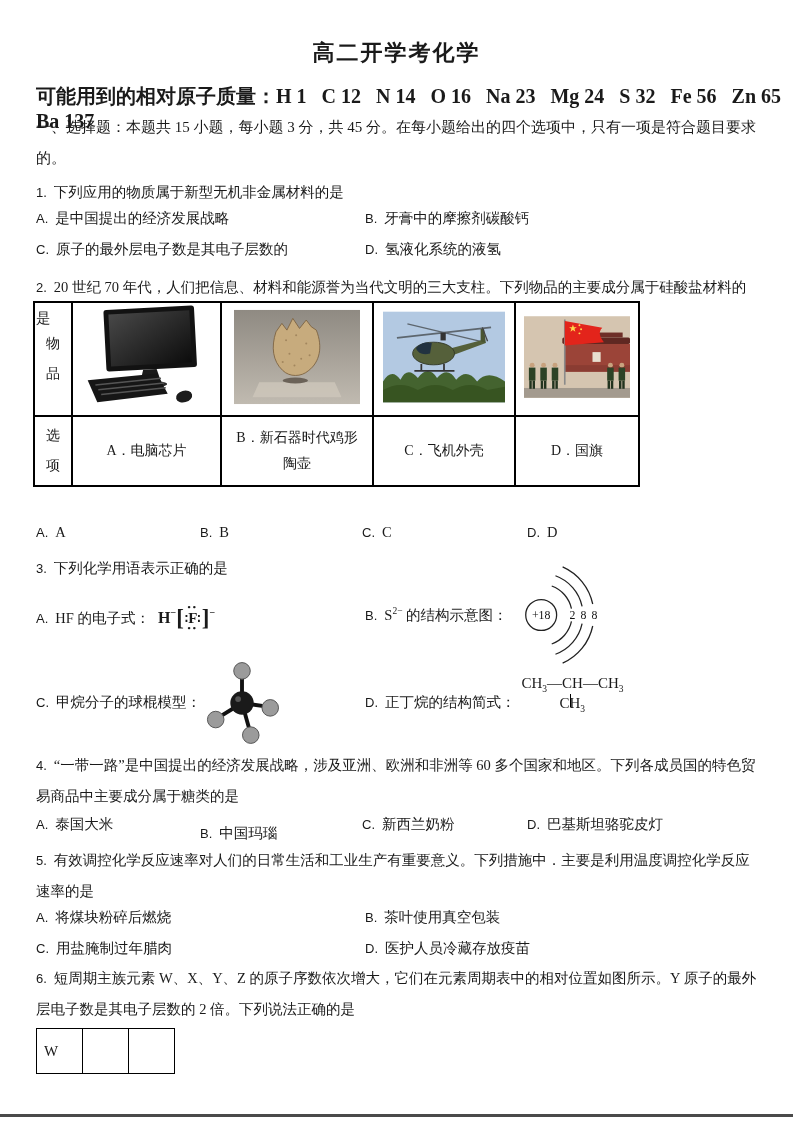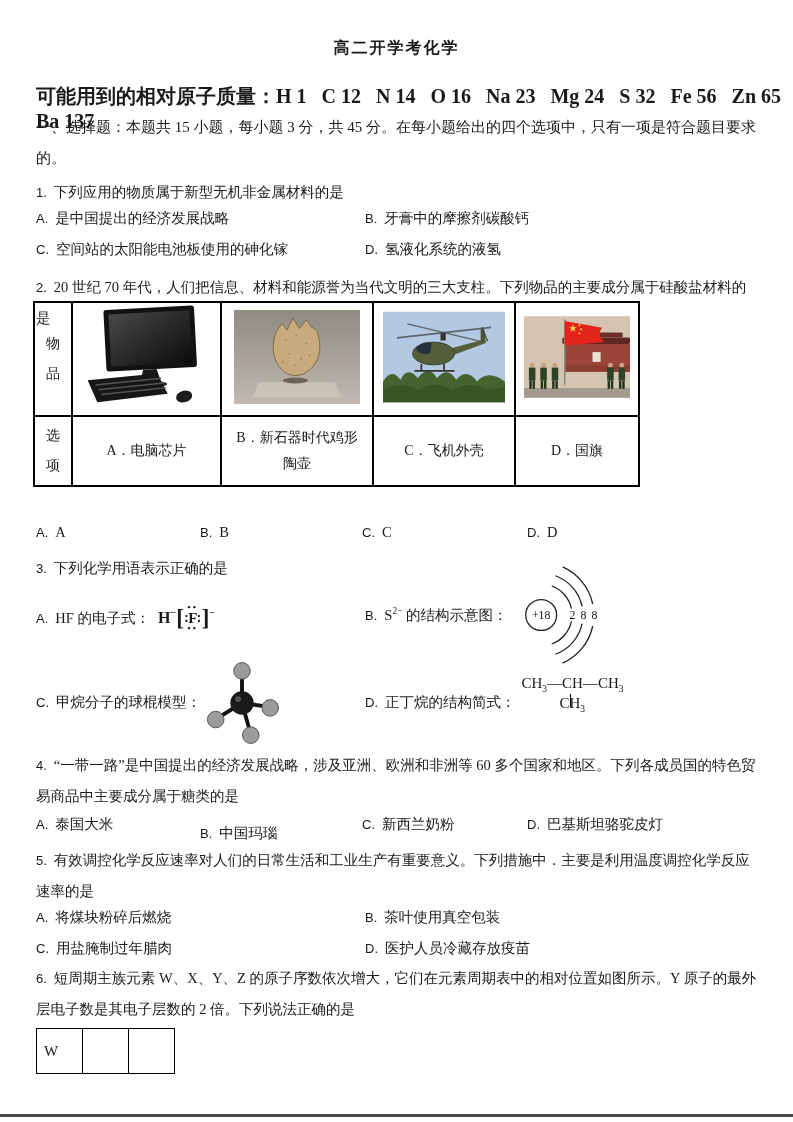--- a/index.html
+++ b/index.html
@@ -1,19 +1,19 @@
 <!DOCTYPE html>
 <html><head>
 <meta charset="utf-8">
 <style>
   html,body{margin:0;padding:0;background:#ffffff;}
   body{width:793px;height:1122px;position:relative;overflow:hidden;
        font-family:"Liberation Serif","DejaVu Serif",serif;color:#1a1a1a;}
   .abs{position:absolute;}
-  .title{left:0;right:0;top:38px;text-align:center;font-size:16px;font-weight:bold;
+  .title{left:0;right:0;top:38px;text-align:center;font-size:22px;font-weight:bold;
          font-family:"Liberation Sans","DejaVu Sans",sans-serif;letter-spacing:2px;}
   .masses{left:36px;top:83px;font-weight:bold;font-size:20px;white-space:pre-wrap;}
   .section{left:36px;top:112px;width:722px;font-weight:normal;font-size:15px;line-height:31px;}
   .qtext{width:722px;font-size:14.5px;line-height:31px;}
   .lab{font-family:"Liberation Sans","DejaVu Sans",sans-serif;font-size:13px;margin-right:7px;}
   .opt{font-size:14.5px;white-space:nowrap;}
   
   table.imgtab{border-collapse:collapse;}
   table.imgtab td{border:2px solid #000;text-align:center;vertical-align:middle;padding:0;}
   .vlabel{width:26px;font-size:14px;line-height:30px;word-break:break-all;padding:0 5px !important;}
@@ -42,21 +42,21 @@
 </head>
 <body>
 
 <div class="abs title">高二开学考化学</div>
 <div class="abs masses">可能用到的相对原子质量：H 1   C 12   N 14   O 16   Na 23   Mg 24   S 32   Fe 56   Zn 65   Ba 137</div>
 <div class="abs section">一、选择题：本题共 15 小题，每小题 3 分，共 45 分。在每小题给出的四个选项中，只有一项是符合题目要求的。</div>
 
 <div class="abs qtext" style="left:36px;top:177px;"><span class="lab">1.</span><span>下列应用的物质属于新型无机非金属材料的是</span></div>
 <div class="abs opt" style="left:36px;top:209px;"><span class="lab">A.</span><span>是中国提出的经济发展战略</span></div>
 <div class="abs opt" style="left:365px;top:209px;"><span class="lab">B.</span><span>牙膏中的摩擦剂碳酸钙</span></div>
-<div class="abs opt" style="left:36px;top:240px;"><span class="lab">C.</span><span>空间站的太阳能电池板使用的砷化镓</span></div>
+<div class="abs opt" style="left:36px;top:240px;"><span class="lab">C.</span><span>原子的最外层电子数是其电子层数的</span></div>
 <div class="abs opt" style="left:365px;top:240px;"><span class="lab">D.</span><span>氢液化系统的液氢</span></div>
 
 <div class="abs qtext" style="left:36px;top:272px;"><span class="lab">2.</span><span>20 世纪 70 年代，人们把信息、材料和能源誉为当代文明的三大支柱。下列物品的主要成分属于硅酸盐材料的是</span></div>
 
 <table class="abs imgtab" style="left:33px;top:301px;">
   <tbody>
       <tr>
     <td class="vlabel">物品</td>
     <td class="imgcell" style="width:147px;">
       

